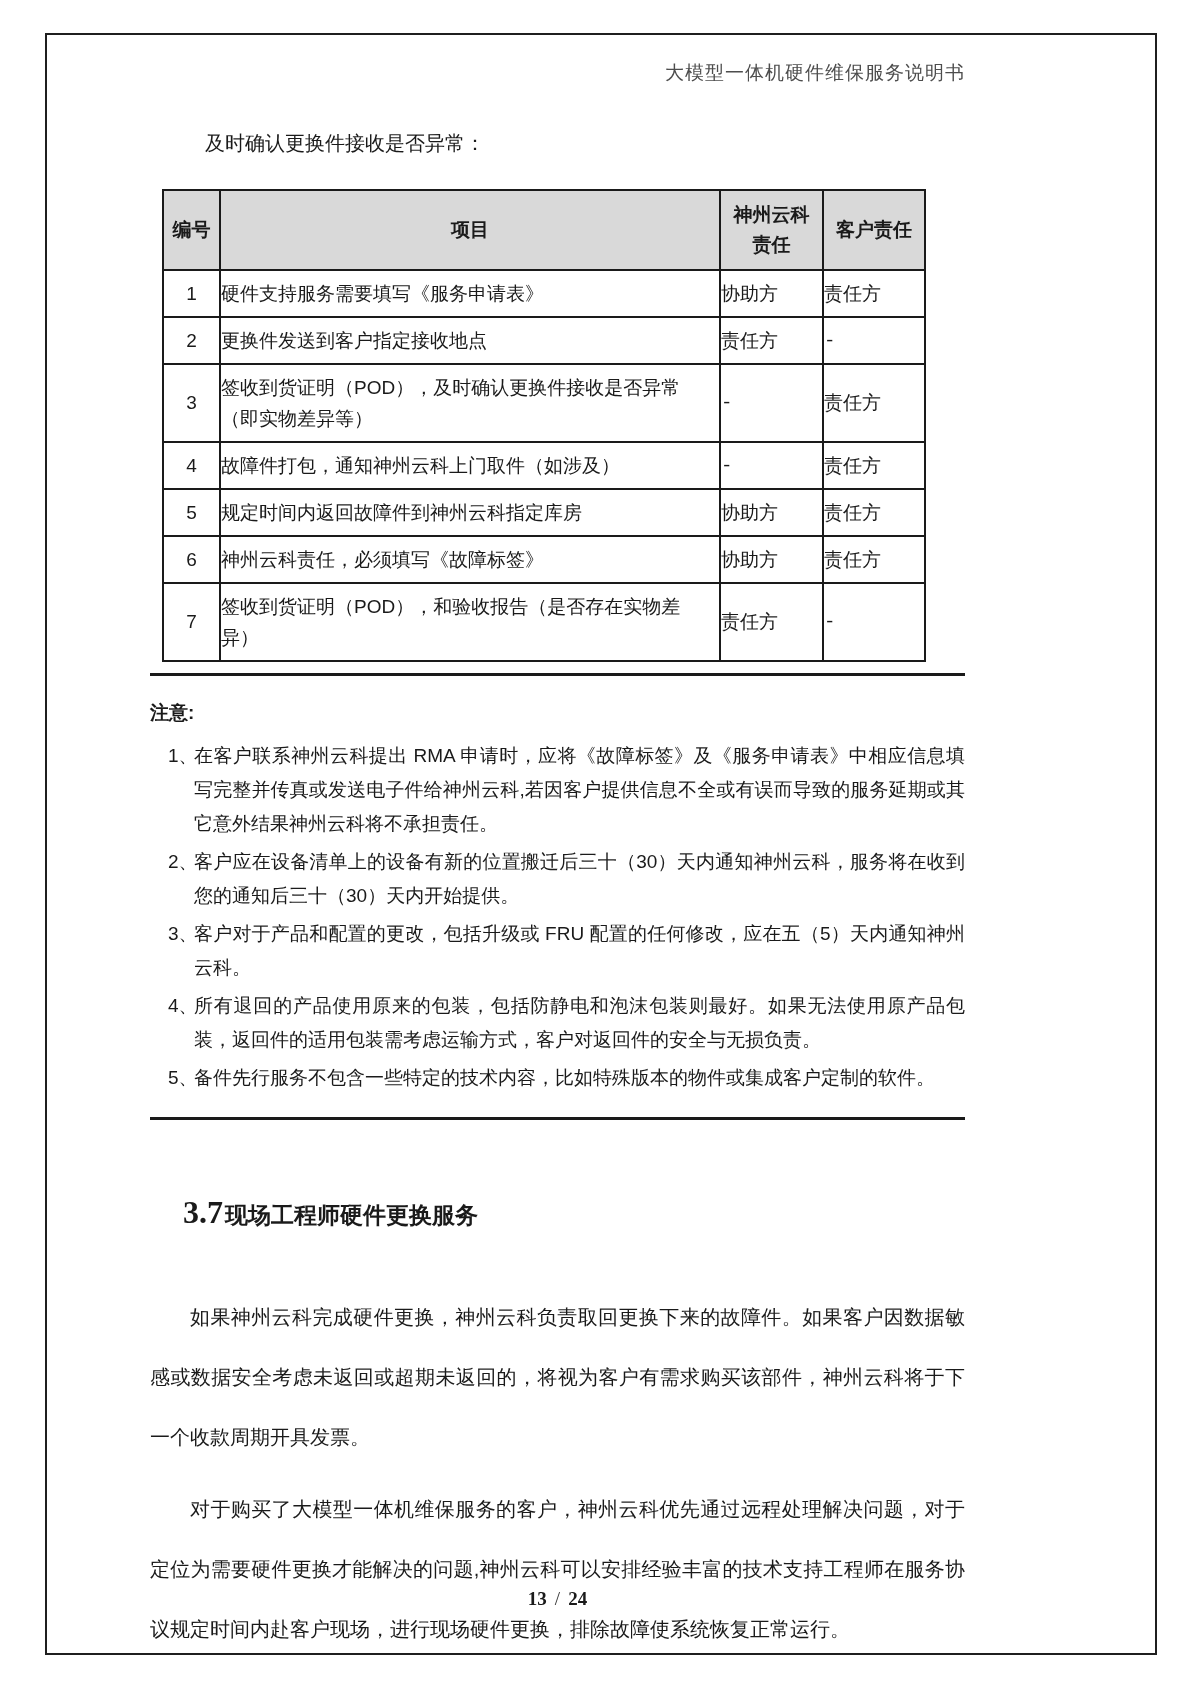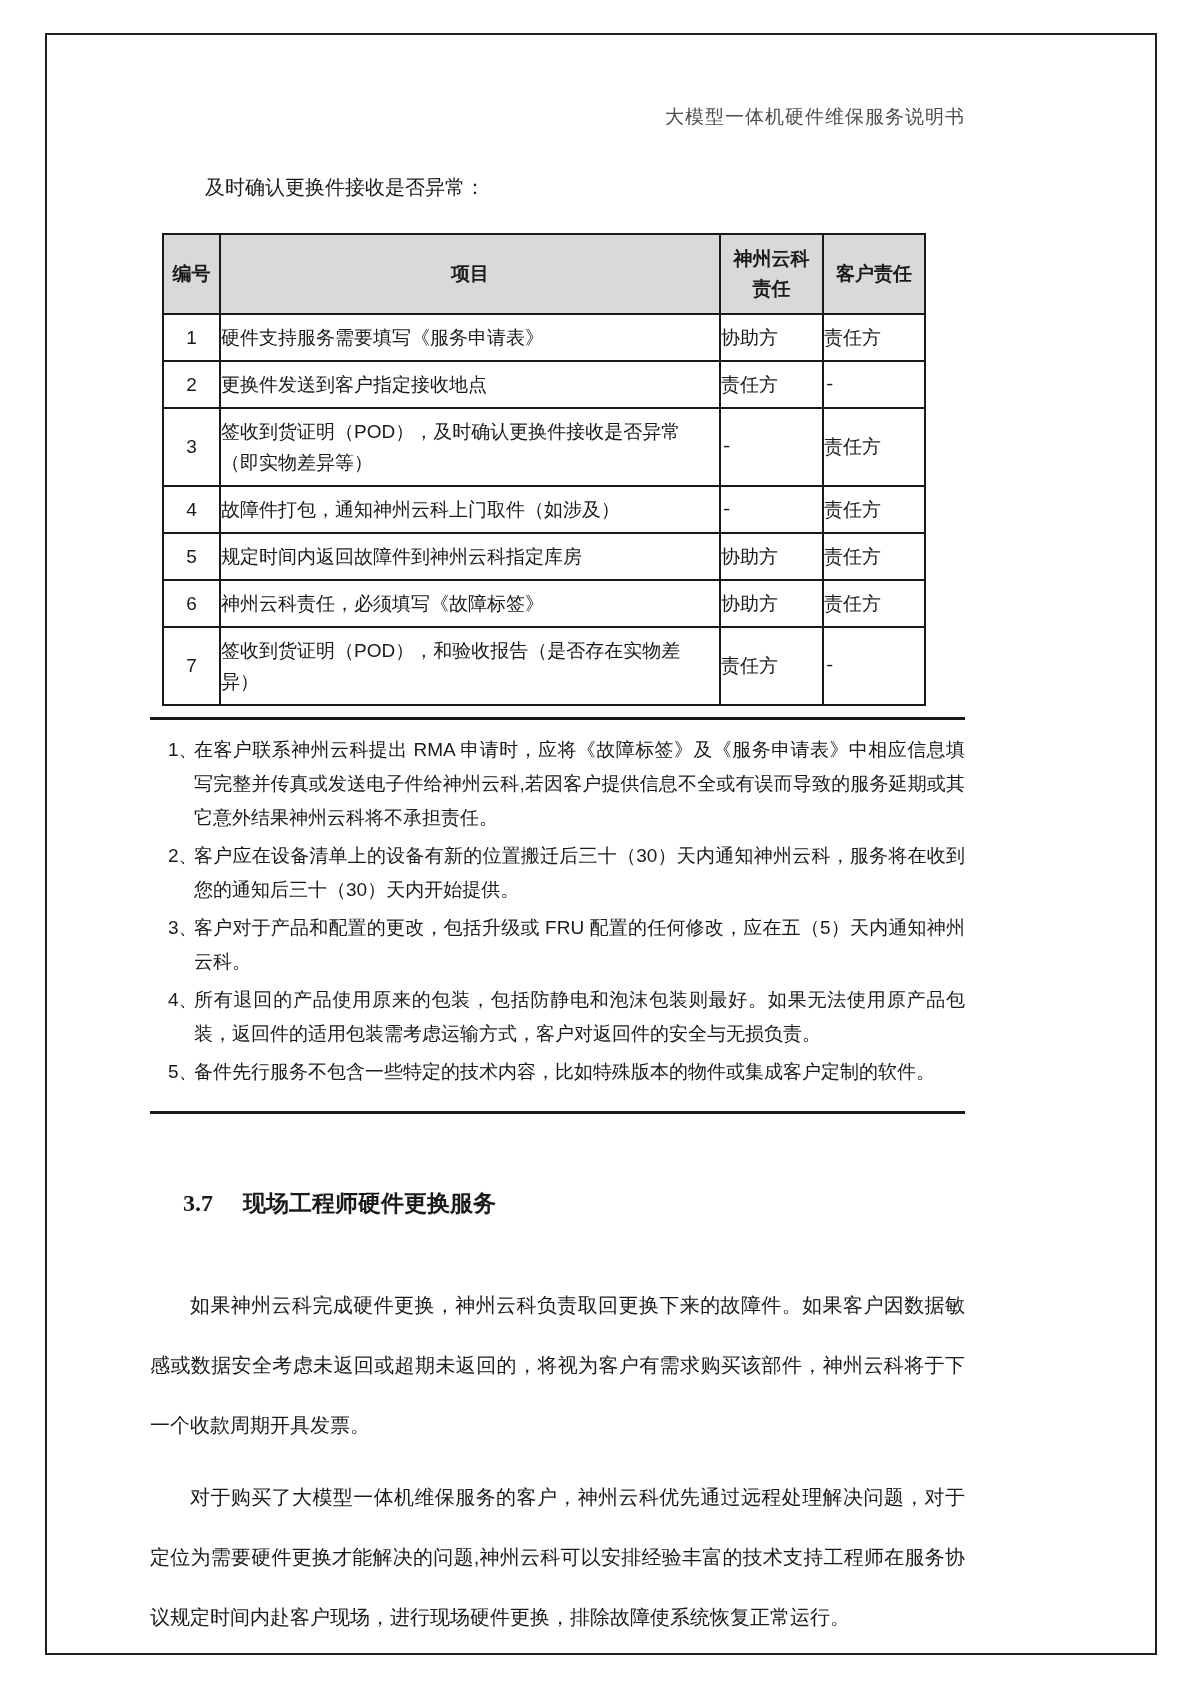--- a/index.html
+++ b/index.html
@@ -17,21 +17,21 @@
     left: 45px; top: 33px;
     width: 1112px; height: 1622px;
     border: 2px solid #1f1f1f;
   }
   .content {
     position: absolute;
     left: 150px; top: 0;
     width: 815px;
   }
   .doc-header {
-    margin-top: 104px;
+    margin-top: 60px;
     text-align: right;
     font-family: "Liberation Serif", "DejaVu Serif", serif;
     font-size: 19px;
     color: #4d4d4d;
     letter-spacing: 1px;
   }
   .intro {
     margin: 44px 0 0 55px;
     font-size: 20px;
   }
@@ -79,22 +79,22 @@
   .note-num { width: 44px; flex: none; padding-left: 18px; }
   .note-text { flex: 1; text-align: justify; }
   .rule-2 { margin-top: 22px; border-top: 3px solid #1a1a1a; }
   .section-heading {
     margin: 74px 0 0 33px;
     font-size: 23px;
     font-weight: bold;
   }
   .sec-num {
     font-family: "Liberation Serif", "DejaVu Serif", serif;
-    font-size: 24px;
-    margin-right: 30px;
+    font-size: 32px;
+    margin-right: 2px;
     font-weight: bold;
   }
   .body-para {
     margin-top: 56px;
     font-size: 20px;
     line-height: 60px;
     text-indent: 2em;
     text-align: justify;
   }
   .body-para + .body-para { margin-top: 12px; }
@@ -177,20 +177,21 @@
           <td class="c-no">7</td>
           <td class="c-item">签收到货证明（POD），和验收报告（是否存在实物差异）</td>
           <td class="c-resp">责任方</td>
           <td class="c-resp">-</td>
         </tr>
       </tbody>
     </table>
 
     <div class="rule"></div>
 
+    <div class="notes-label">注意:</div>
 
     <div class="notes-list">
       <div class="note-item">
         <span class="note-num">1、</span>
         <span class="note-text">在客户联系神州云科提出 RMA 申请时，应将《故障标签》及《服务申请表》中相应信息填写完整并传真或发送电子件给神州云科,若因客户提供信息不全或有误而导致的服务延期或其它意外结果神州云科将不承担责任。</span>
       </div>
       <div class="note-item">
         <span class="note-num">2、</span>
         <span class="note-text">客户应在设备清单上的设备有新的位置搬迁后三十（30）天内通知神州云科，服务将在收到您的通知后三十（30）天内开始提供。</span>
       </div>
@@ -212,13 +213,16 @@
 
     <h2 class="section-heading">
       <span class="sec-num">3.7</span><span>现场工程师硬件更换服务</span>
     </h2>
 
     <p class="body-para">如果神州云科完成硬件更换，神州云科负责取回更换下来的故障件。如果客户因数据敏感或数据安全考虑未返回或超期未返回的，将视为客户有需求购买该部件，神州云科将于下一个收款周期开具发票。</p>
     <p class="body-para">对于购买了大模型一体机维保服务的客户，神州云科优先通过远程处理解决问题，对于定位为需要硬件更换才能解决的问题,神州云科可以安排经验丰富的技术支持工程师在服务协议规定时间内赴客户现场，进行现场硬件更换，排除故障使系统恢复正常运行。</p>
 
   </div>
 
+  <div class="footer">
+    <span class="num">13</span><span class="sep">/</span><span class="num">24</span>
+  </div>
 </div>
 
 </body></html>

